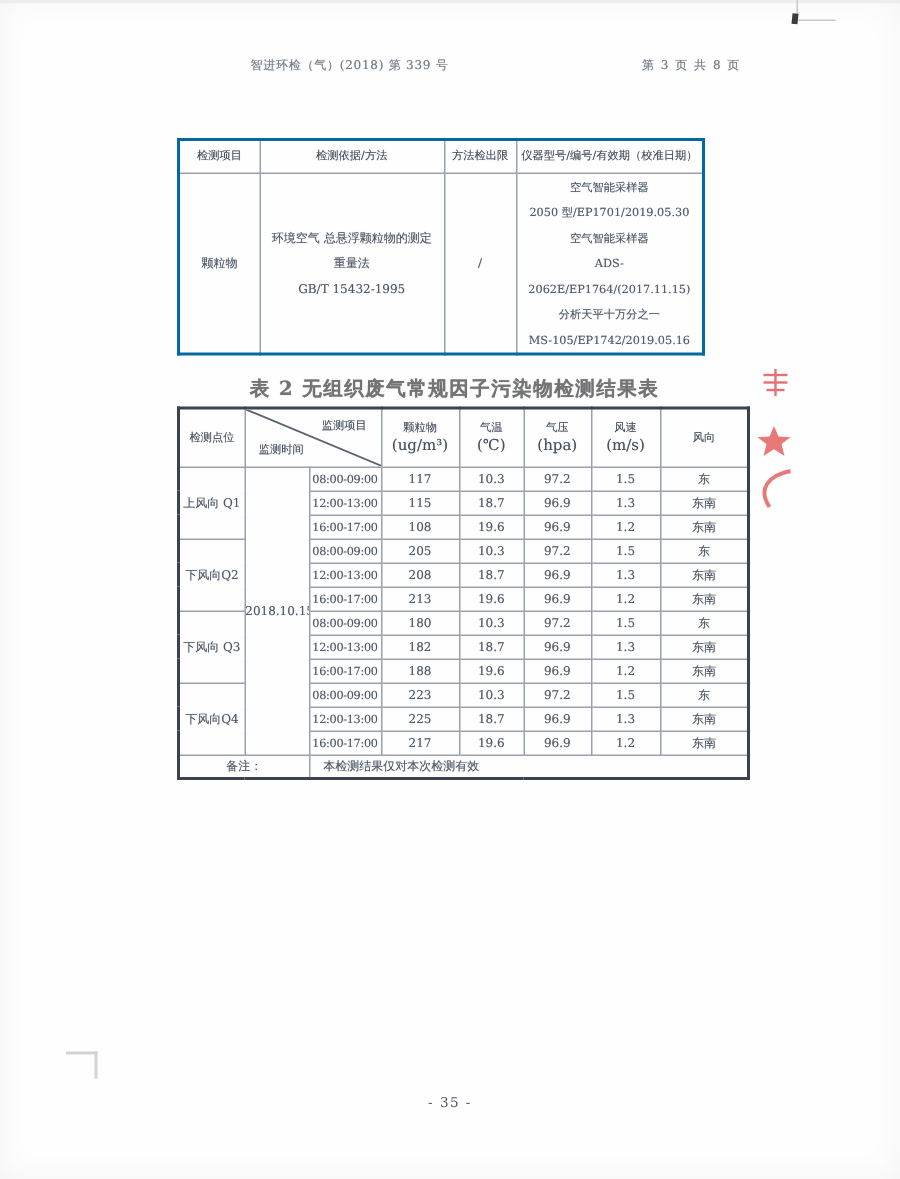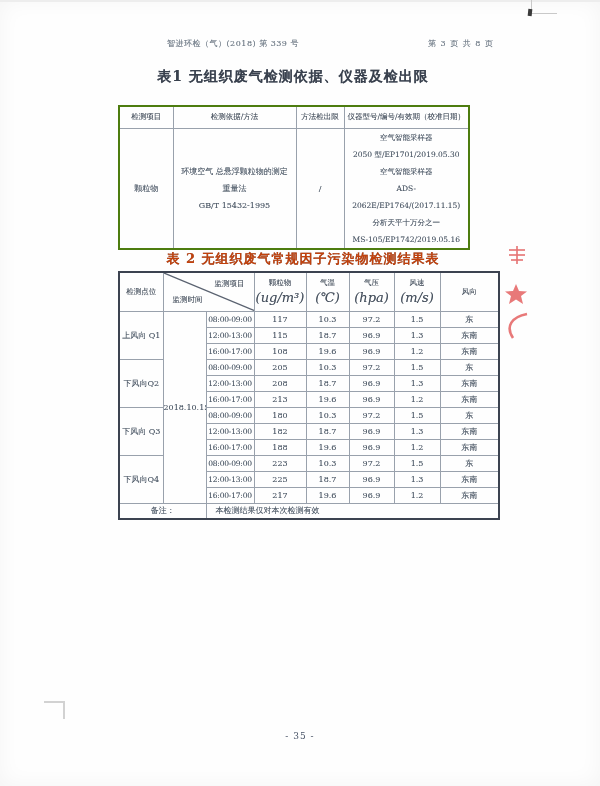--- a/index.html
+++ b/index.html
@@ -8,39 +8,39 @@
   .page { position:absolute; inset:0; background:#fefefe; box-shadow:inset 0 0 22px rgba(0,0,0,0.045); }
   .txt { color:#4e5a68; text-shadow:0 0 0.5px rgba(90,100,115,0.55);margin-left:40px; }
 
   .hdr-left  { position:absolute; left:127px; top:38px; font-size:8px; color:#75808c; letter-spacing:0.5px; }
   .hdr-right { position:absolute; left:388px; top:38px; font-size:8px; color:#75808c; letter-spacing:1px; }
 
   .t1-title { position:absolute; left:118px; top:68px; width:350px; text-align:center;
               font-size:14px; font-weight:bold; color:#39414e; letter-spacing:1px;
               text-shadow:0 0 0.6px rgba(57,65,78,0.6); }
   .t2-title { position:absolute; left:108px; top:250px; width:390px; text-align:center;
-              font-size:13px; font-weight:bold; color:#c2410c; letter-spacing:1px;
+              font-size:13px; font-weight:bold; color:#737373; letter-spacing:1px;
               text-shadow:0 0 0.6px rgba(57,65,78,0.6); }
 
   table { border-collapse:collapse; table-layout:fixed; position:absolute; }
   td { border:1px solid #99a1ac; vertical-align:middle; text-align:center;
        font-size:8px; color:#4e5a68; padding:0; overflow:hidden;
        text-shadow:0 0 0.5px rgba(80,92,108,0.5); }
 
-  .t1 { left:118px; top:92px; width:350px; border:2px solid #4d7c0f;margin-top:13px; }
+  .t1 { left:118px; top:92px; width:350px; border:2px solid #0369a1; }
   .t1 tr.head td { height:22px; font-size:7.5px; color:#46505d; }
   .t1 tr.body td { height:102px; }
   .t1 .mline { line-height:17px; font-size:8px; }
   .t1 .iline { line-height:17px; font-size:7.5px; }
 
   .t2 { left:118px; top:271px; width:380px; border:2px solid #3c4350; }
   .t2 tr.head td { height:39px; font-size:7.5px; color:#46505d; }
   .t2 tr.data td { height:16px; }
   .t2 tr.foot td { height:16px; }
-  .t2 .unit { font-size:13px; margin-top:2px;font-style:italic; }
+  .t2 .unit { font-size:10px; margin-top:2px; }
   .t2 .time { font-size:7.5px; letter-spacing:-0.2px; }
   .diag { position:relative; }
   .diag svg { position:absolute; inset:0; width:100%; height:100%; }
   .diag .lab-top { position:absolute; right:9px; top:6px; font-size:7.5px; }
   .diag .lab-bot { position:absolute; left:9px; bottom:6px; font-size:7.5px; }
   .remark-text { text-align:left !important; padding-left:9px !important; }
 
   .pageno { position:absolute; left:0; top:731px; width:600px; text-align:center;
             font-size:9px; color:#4a5568; letter-spacing:1px; }
 
@@ -56,21 +56,20 @@
 </head>
 <body>
 
 <div class="page">
 
   <div class="art top-edge"></div>
 
   <div class="hdr-left txt">智进环检（气）(2018) 第 339 号</div>
   <div class="hdr-right txt">第 3 页  共 8 页</div>
 
-  <div class="t1-title">表1  无组织废气检测依据、仪器及检出限</div>
 
   <table class="t1">
     <colgroup>
         <col style="width:54px">
         <col style="width:123px">
         <col style="width:48px">
         <col style="width:125px">
       </colgroup>
     <tbody>
         <tr class="head">

